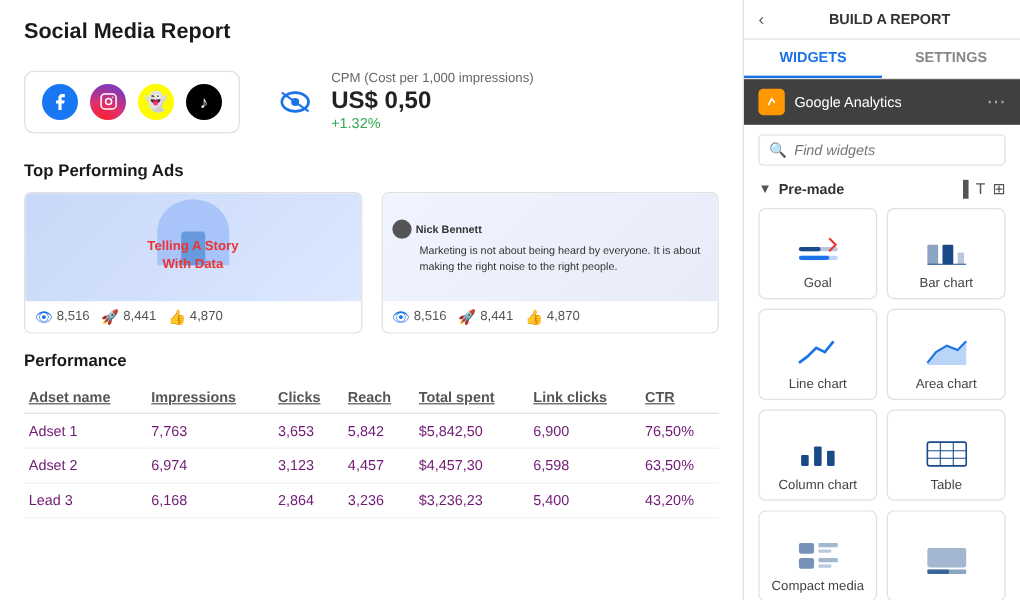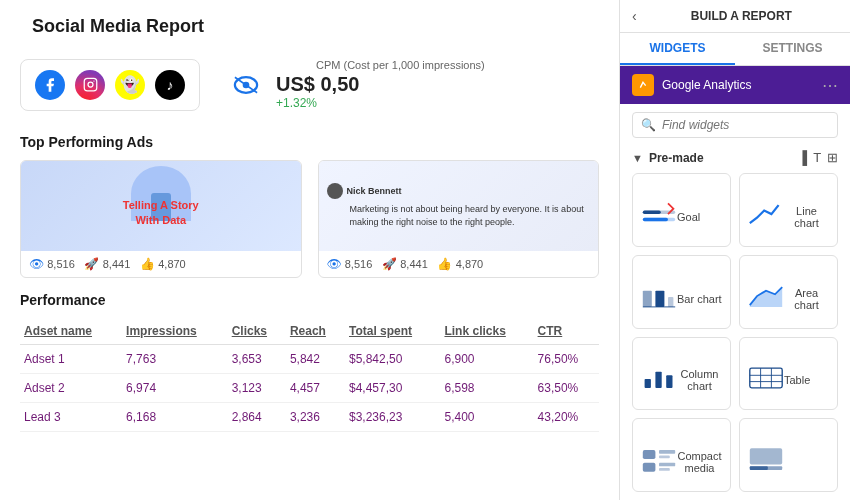--- a/index.html
+++ b/index.html
@@ -10,21 +10,20 @@
       flex: 1;
       padding: 16px 20px;
       overflow-y: auto;
       border-right: 1px solid #e0e0e0;
     }
     .page-title {
       font-size: 18px;
       font-weight: bold;
       color: #1a1a1a;
       margin-bottom: 14px;
-      margin-left: 12px;
     }
     
     .social-cpm-row {
       display: flex;
       align-items: center;
       gap: 16px;
       margin-bottom: 16px;
     }
     .social-icons-box {
       border: 1px solid #e0e0e0;
@@ -58,21 +57,21 @@
     }
     .cpm-eye-icon {
       width: 36px;
       height: 36px;
       display: flex;
       align-items: center;
       justify-content: center;
       color: #1a73e8;
       font-size: 22px;
     }
-    .cpm-label { font-size: 11px; color: #666; margin-bottom: 2px; margin-left: 40px; }
+    .cpm-label { font-size: 11px; color: #666; margin-bottom: 2px; }
     .cpm-value { font-size: 20px; font-weight: bold; color: #222; }
     .cpm-change { font-size: 12px; color: #34a853; }
 
     
     .section-title {
       font-size: 14px;
       font-weight: bold;
       color: #1a1a1a;
       margin-bottom: 10px;
     }
@@ -193,21 +192,21 @@
     .right-tab.active {
       color: #1a73e8;
       border-bottom: 2px solid #1a73e8;
     }
 
     
     .ga-bar {
       display: flex;
       align-items: center;
       padding: 8px 12px;
-      background: #4c1d95;
+      background: #404040;
       gap: 8px;
     }
     .ga-icon {
       width: 22px;
       height: 22px;
       background: #ff9800;
       border-radius: 4px;
       display: flex;
       align-items: center;
       justify-content: center;
@@ -272,24 +271,25 @@
       gap: 8px;
       padding: 0 12px 8px;
       overflow-y: auto;
       flex: 1;
     }
     .widget-card {
       border: 1px solid #e0e0e0;
       border-radius: 6px;
       padding: 20px 8px 6px;
       display: flex;
-      flex-direction: row;
+      flex-direction: column;
       align-items: center;
       cursor: pointer;
       background: #fff;
+      justify-content: center;
     }
     .widget-icon {
       font-size: 22px;
       color: #1a4a8a;
       margin-bottom: 4px;
       height: 32px;
       display: flex;
       align-items: center;
       justify-content: center;
     }
@@ -495,35 +495,35 @@
       <rect x="2" y="18" width="36" height="4" rx="2" fill="#1a73e8" opacity="0.3"></rect>
       <rect x="2" y="18" width="28" height="4" rx="2" fill="#1a73e8"></rect>
       <path d="M30 2 L36 8 L30 14" stroke="#e33" stroke-width="2" fill="none"></path>
     </svg>
         </div>
         <div class="widget-label">Goal</div>
       </div>
       <div class="widget-card">
         <div class="widget-icon">
           <svg width="36" height="30" viewBox="0 0 40 30" fill="none">
-      <polyline points="2,24 10,18 18,10 26,14 34,4" stroke="#1a73e8" stroke-width="2.5" fill="none"></polyline>
-    </svg>
-        </div>
-        <div class="widget-label">Line chart</div>
-      </div>
-      <div class="widget-card">
-        <div class="widget-icon">
-          <svg width="36" height="30" viewBox="0 0 40 30" fill="none">
       <rect x="2" y="8" width="10" height="18" rx="1" fill="#1a4a8a" opacity="0.5"></rect>
       <rect x="16" y="8" width="10" height="18" rx="1" fill="#1a4a8a"></rect>
       <rect x="30" y="15" width="6" height="11" rx="1" fill="#1a4a8a" opacity="0.3"></rect>
       <line x1="2" y1="26" x2="38" y2="26" stroke="#1a4a8a" stroke-width="1"></line>
     </svg>
         </div>
         <div class="widget-label">Bar chart</div>
+      </div>
+      <div class="widget-card">
+        <div class="widget-icon">
+          <svg width="36" height="30" viewBox="0 0 40 30" fill="none">
+      <polyline points="2,24 10,18 18,10 26,14 34,4" stroke="#1a73e8" stroke-width="2.5" fill="none"></polyline>
+    </svg>
+        </div>
+        <div class="widget-label">Line chart</div>
       </div>
       <div class="widget-card">
         <div class="widget-icon">
           <svg width="36" height="30" viewBox="0 0 40 30" fill="none">
       <path d="M2,24 L10,14 L20,8 L30,12 L38,4 L38,26 L2,26 Z" fill="#1a73e8" opacity="0.3"></path>
       <polyline points="2,24 10,14 20,8 30,12 38,4" stroke="#1a73e8" stroke-width="2" fill="none"></polyline>
     </svg>
         </div>
         <div class="widget-label">Area chart</div>
       </div>

